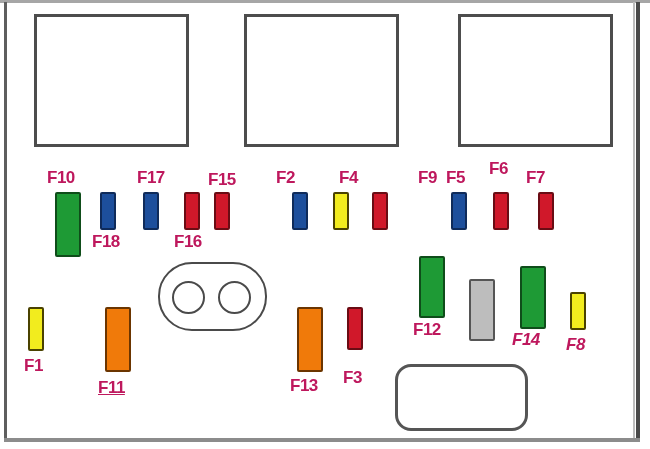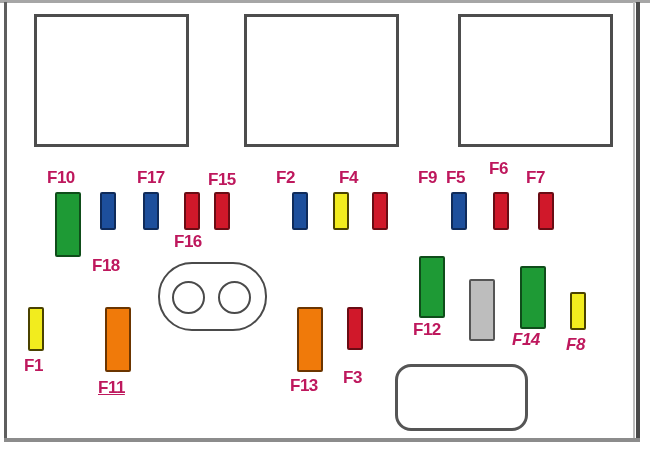--- a/index.html
+++ b/index.html
@@ -41,21 +41,21 @@
 <div class="fuse" style="left: 292px; top: 192px; width: 16px; height: 38px; background: rgb(29, 79, 156); border-color: rgb(15, 43, 90);"></div>
 <div class="fuse" style="left: 333px; top: 192px; width: 16px; height: 38px; background: rgb(242, 236, 30); border-color: rgb(74, 66, 0);"></div>
 <div class="fuse" style="left: 372px; top: 192px; width: 16px; height: 38px; background: rgb(208, 24, 42); border-color: rgb(106, 12, 20);"></div>
 <div class="fuse" style="left: 451px; top: 192px; width: 16px; height: 38px; background: rgb(29, 79, 156); border-color: rgb(15, 43, 90);"></div>
 <div class="fuse" style="left: 493px; top: 192px; width: 16px; height: 38px; background: rgb(208, 24, 42); border-color: rgb(106, 12, 20);"></div>
 <div class="fuse" style="left: 538px; top: 192px; width: 16px; height: 38px; background: rgb(208, 24, 42); border-color: rgb(106, 12, 20);"></div>
 
 <span class="lbl" style="left:47px;top:168px;">F10</span>
 <span class="lbl" style="left:137px;top:168px;">F17</span>
 <span class="lbl" style="left:208px;top:170px;">F15</span>
-<span class="lbl" style="left:92px;top:232px;margin-top:24px;">F18</span>
+<span class="lbl" style="left:92px;top:232px;">F18</span>
 <span class="lbl" style="left:174px;top:232px;">F16</span>
 <span class="lbl" style="left:276px;top:168px;">F2</span>
 <span class="lbl" style="left:339px;top:168px;">F4</span>
 <span class="lbl" style="left:382px;top:168px;margin-left:36px;">F9</span>
 <span class="lbl" style="left:446px;top:168px;">F5</span>
 <span class="lbl" style="left:489px;top:159px;">F6</span>
 <span class="lbl" style="left:514px;top:168px;margin-left:12px;">F7</span>
 
 <div class="oval" style="left:158px;top:262px;width:109px;height:69px;">
   <div class="hole" style="left:12px;top:17px;width:33px;height:33px;"></div>

